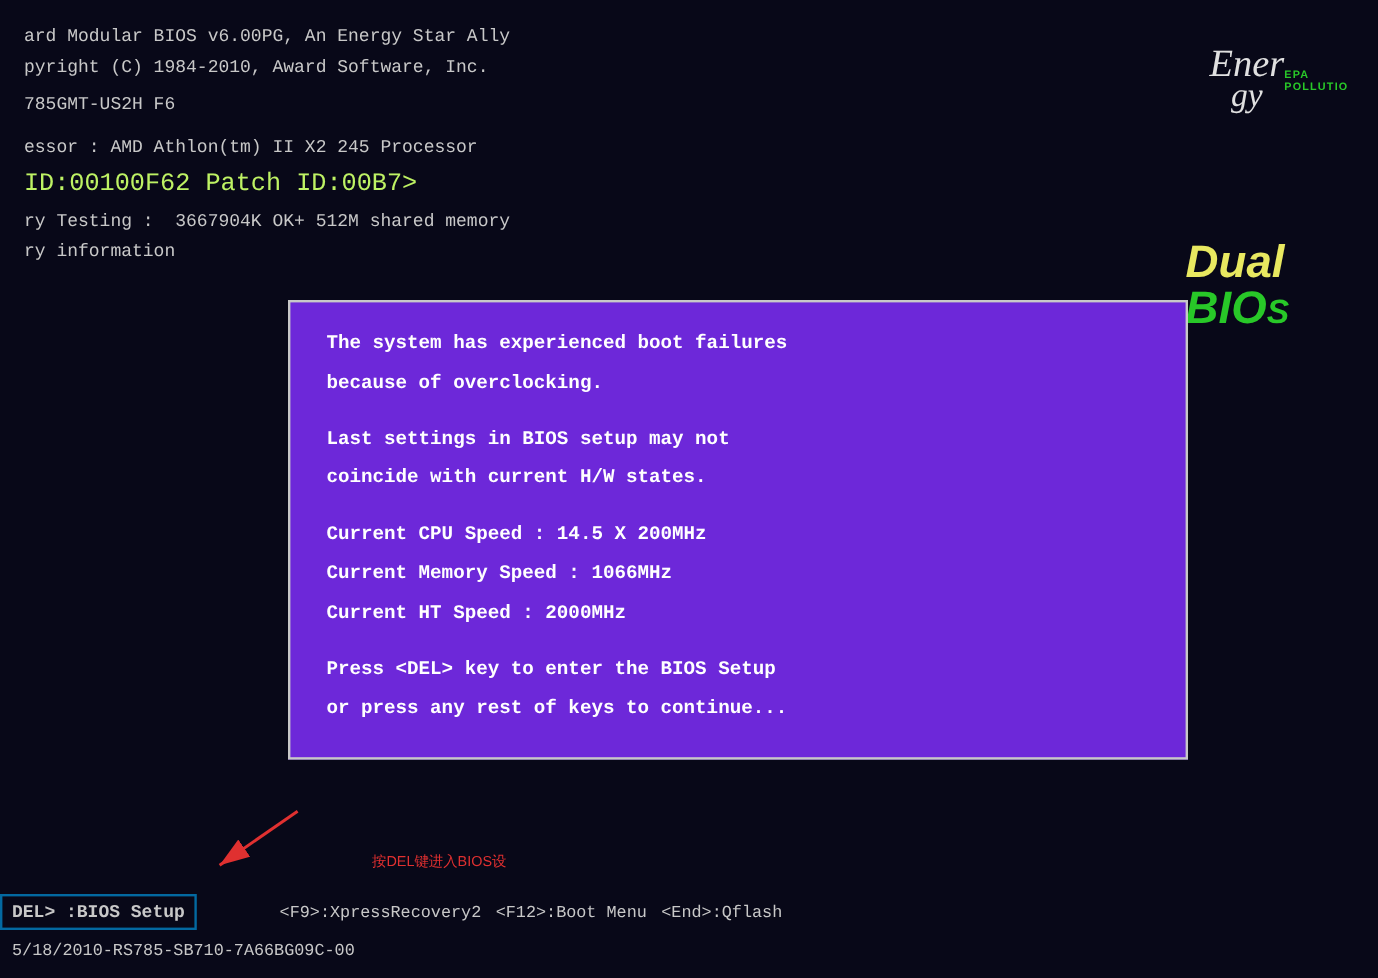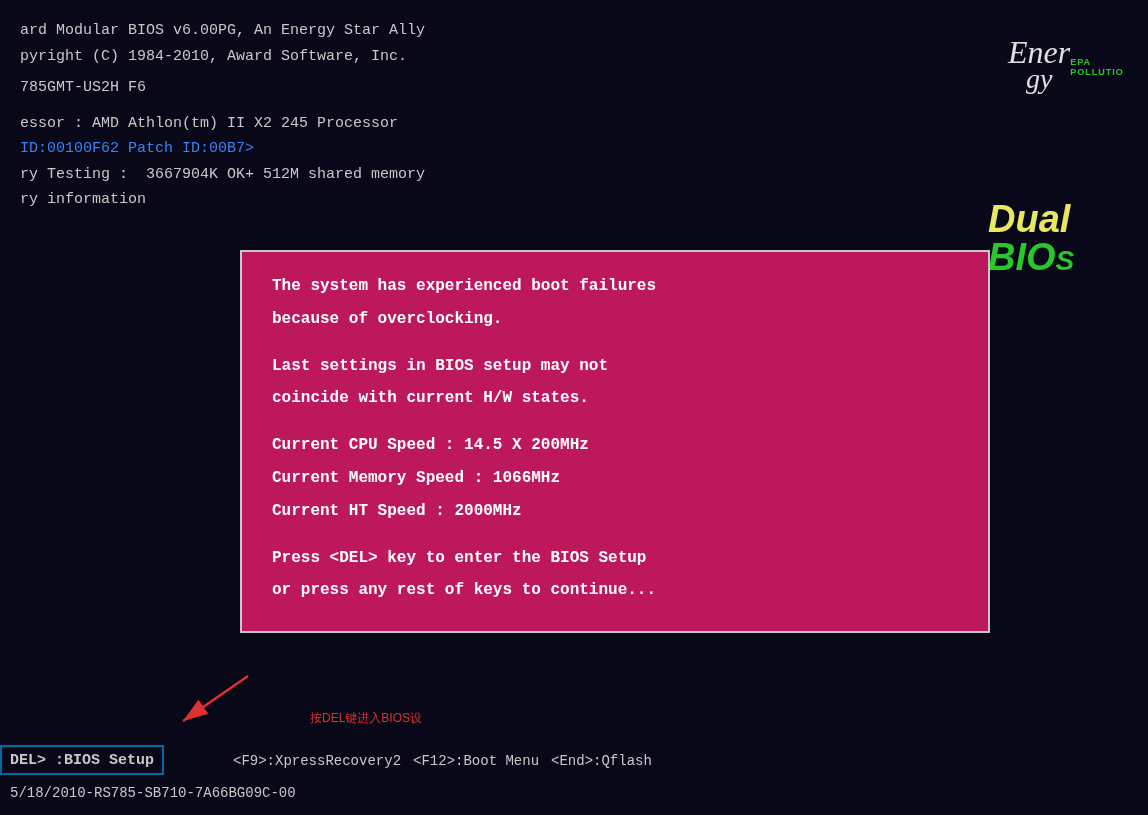--- a/index.html
+++ b/index.html
@@ -40,22 +40,22 @@
     }
 
     .processor-line {
       font-size: 15px;
       color: #c8c8c8;
       margin-top: 10px;
       white-space: pre;
     }
 
     .patch-line {
-      font-size: 15px;
-      color: #3b82f6;
+      font-size: 21px;
+      color: #bef264;
       white-space: pre;
     }
 
     .memory-line {
       font-size: 15px;
       color: #c8c8c8;
       white-space: pre;
     }
 
     .info-line {
@@ -120,21 +120,21 @@
       color: #28c828;
     }
 
     
     .dialog-box {
       position: absolute;
       top: 250px;
       left: 240px;
       width: 750px;
       border: 2px solid #c8c8c8;
-      background-color: #be185d;
+      background-color: #6d28d9;
       padding: 20px 30px 22px 30px;
     }
 
     .dialog-text {
       font-size: 16px;
       color: #ffffff;
       font-weight: bold;
       line-height: 1.8;
       font-family: 'Courier New', Courier, monospace;
     }

